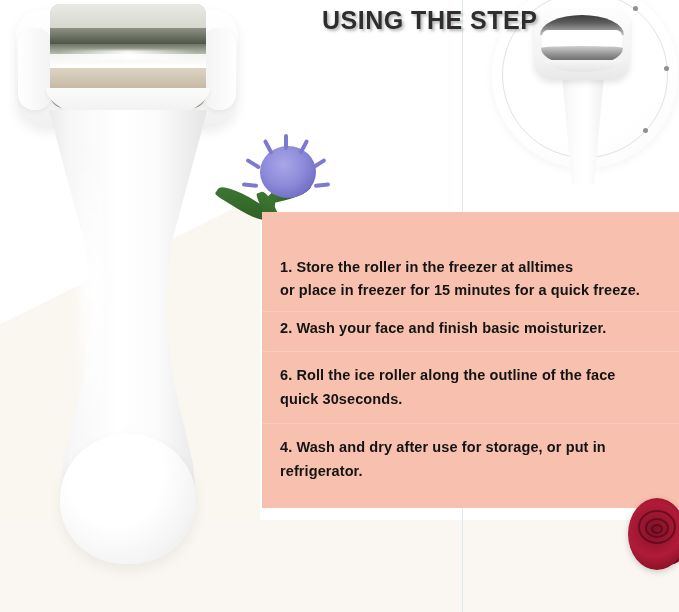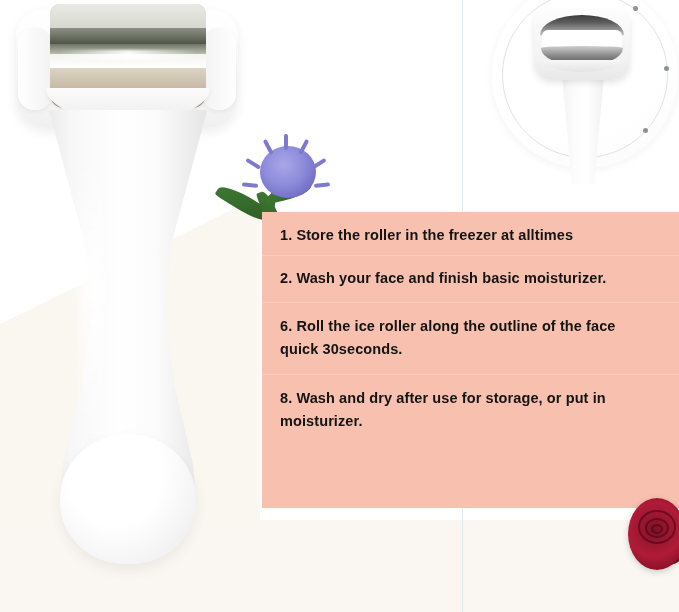--- a/index.html
+++ b/index.html
@@ -238,22 +238,22 @@
     position:relative;
     padding:10px 16px 10px 18px;
     color:#141414;
     font-size:14.5px;
     font-weight:bold;
     line-height:1.62;
     letter-spacing:.1px;
   }
   .step + .step { border-top:1px solid #f6cdbe; }
   .step .line { white-space:nowrap; }
-  .step.s1 { padding-top:12px; padding-bottom:8px; }
-  .step.s2 { padding-top:11px; padding-bottom:11px; }
+  .step.s1 { padding-top:12px; padding-bottom:8px;margin-top:32px; }
+  .step.s2 { padding-top:5px; padding-bottom:11px; }
   .step.s3 { padding-top:12px; padding-bottom:12px; }
   .step.s4 { padding-top:12px; padding-bottom:12px; }
 </style>
 </head>
 <body>
 
 <div id="canvas">
 
   <div class="bg-cream"></div>
   <div class="bg-cream-wide"></div>
@@ -307,39 +307,41 @@
     <div class="inset-neck"></div>
     <div class="inset-head">
       <div class="rim"></div>
       <div class="drum-top"></div>
       <div class="drum-white"></div>
       <div class="drum-bot"></div>
       <div class="lip"></div>
     </div>
   </div>
 
+  <div class="title">USING THE STEP</div>
 
   <div class="panel">
 
     <div class="step s1">
       <div class="line">1. Store the roller in the freezer at alltimes</div>
+      <div class="line">or place in freezer for 15 minutes for a quick freeze.</div>
     </div>
 
     <div class="step s2">
       <div class="line">2. Wash your face and finish basic moisturizer.</div>
     </div>
 
     <div class="step s3">
       <div class="line">6. Roll the ice roller along the outline of the face</div>
       <div class="line">quick 30seconds.</div>
     </div>
 
     <div class="step s4">
-      <div class="line">8. Wash and dry after use for storage, or put in</div>
-      <div class="line">moisturizer.</div>
+      <div class="line">4. Wash and dry after use for storage, or put in</div>
+      <div class="line">refrigerator.</div>
     </div>
 
   </div>
 
   <div class="rose">
     <div class="rose-petal p3"></div>
     <div class="rose-petal p1"></div>
     <div class="rose-petal p2"></div>
     <div class="rose-body"></div>
     <div class="rose-swirl s1"></div>

